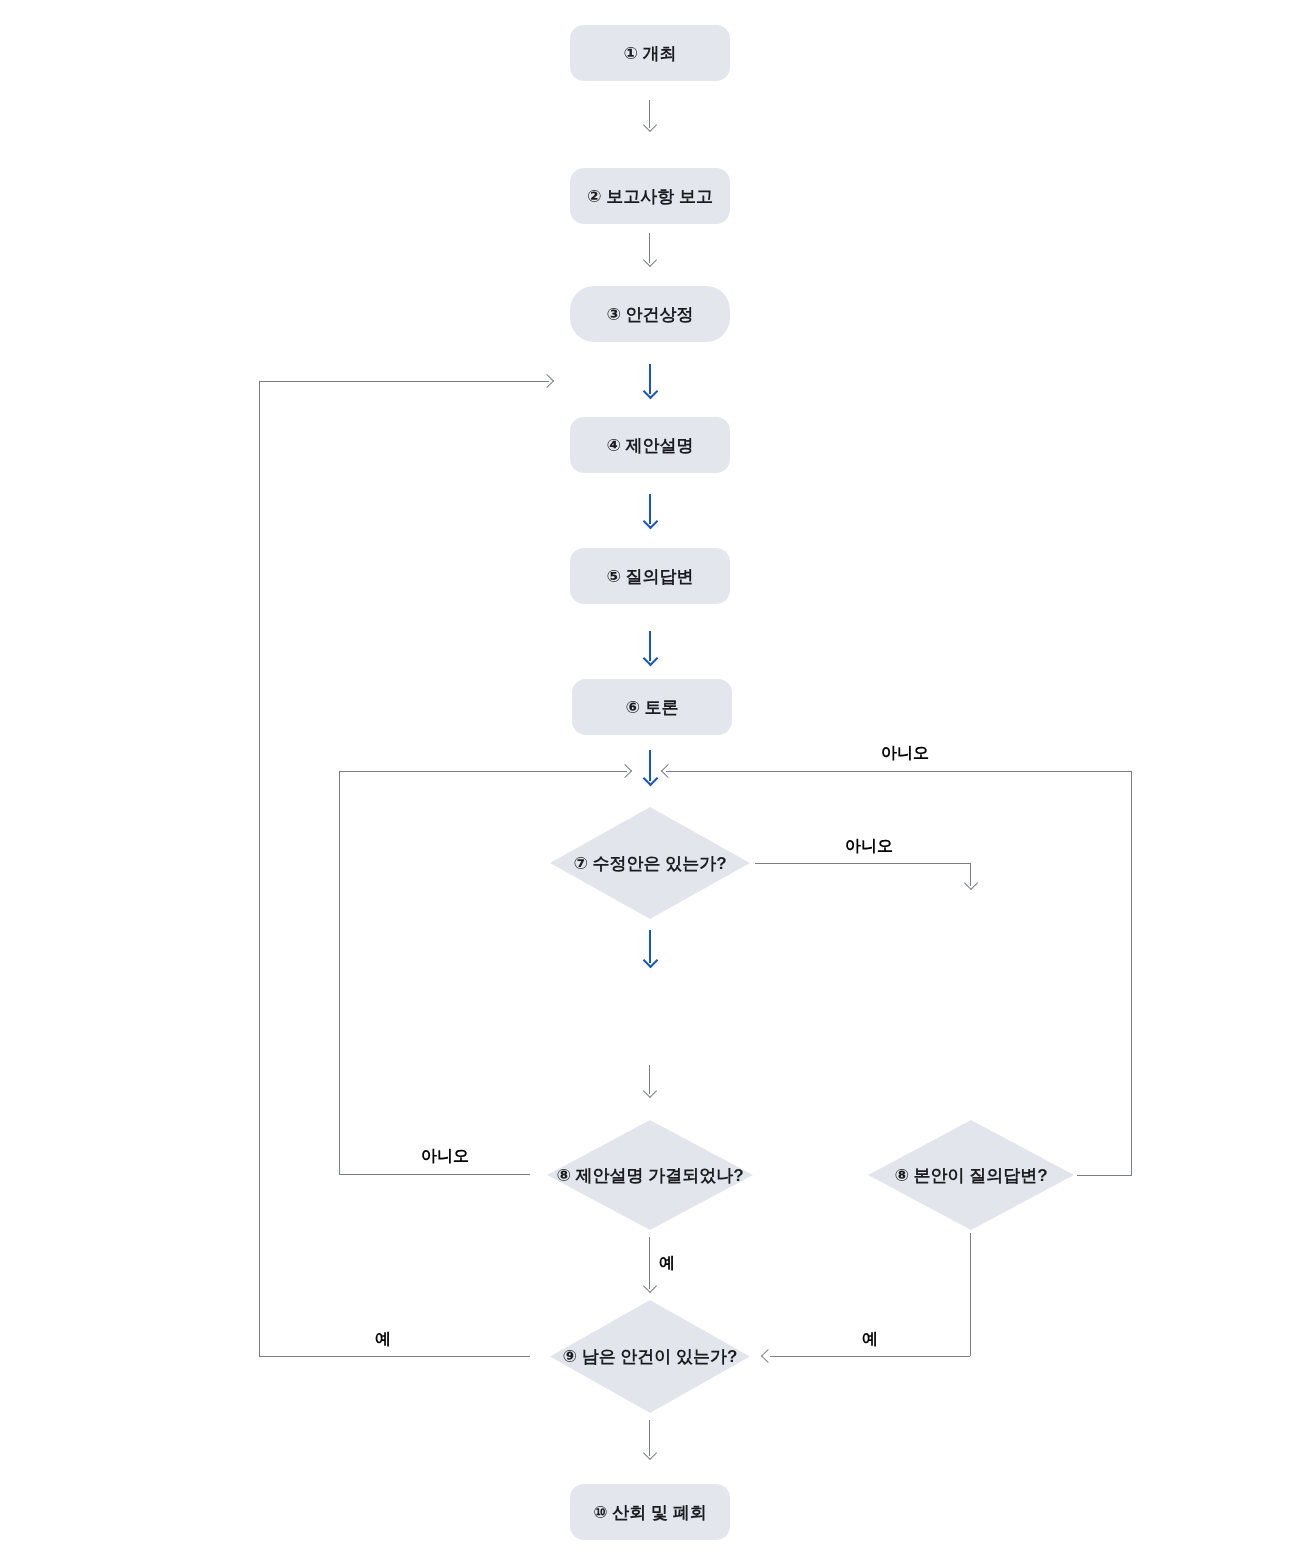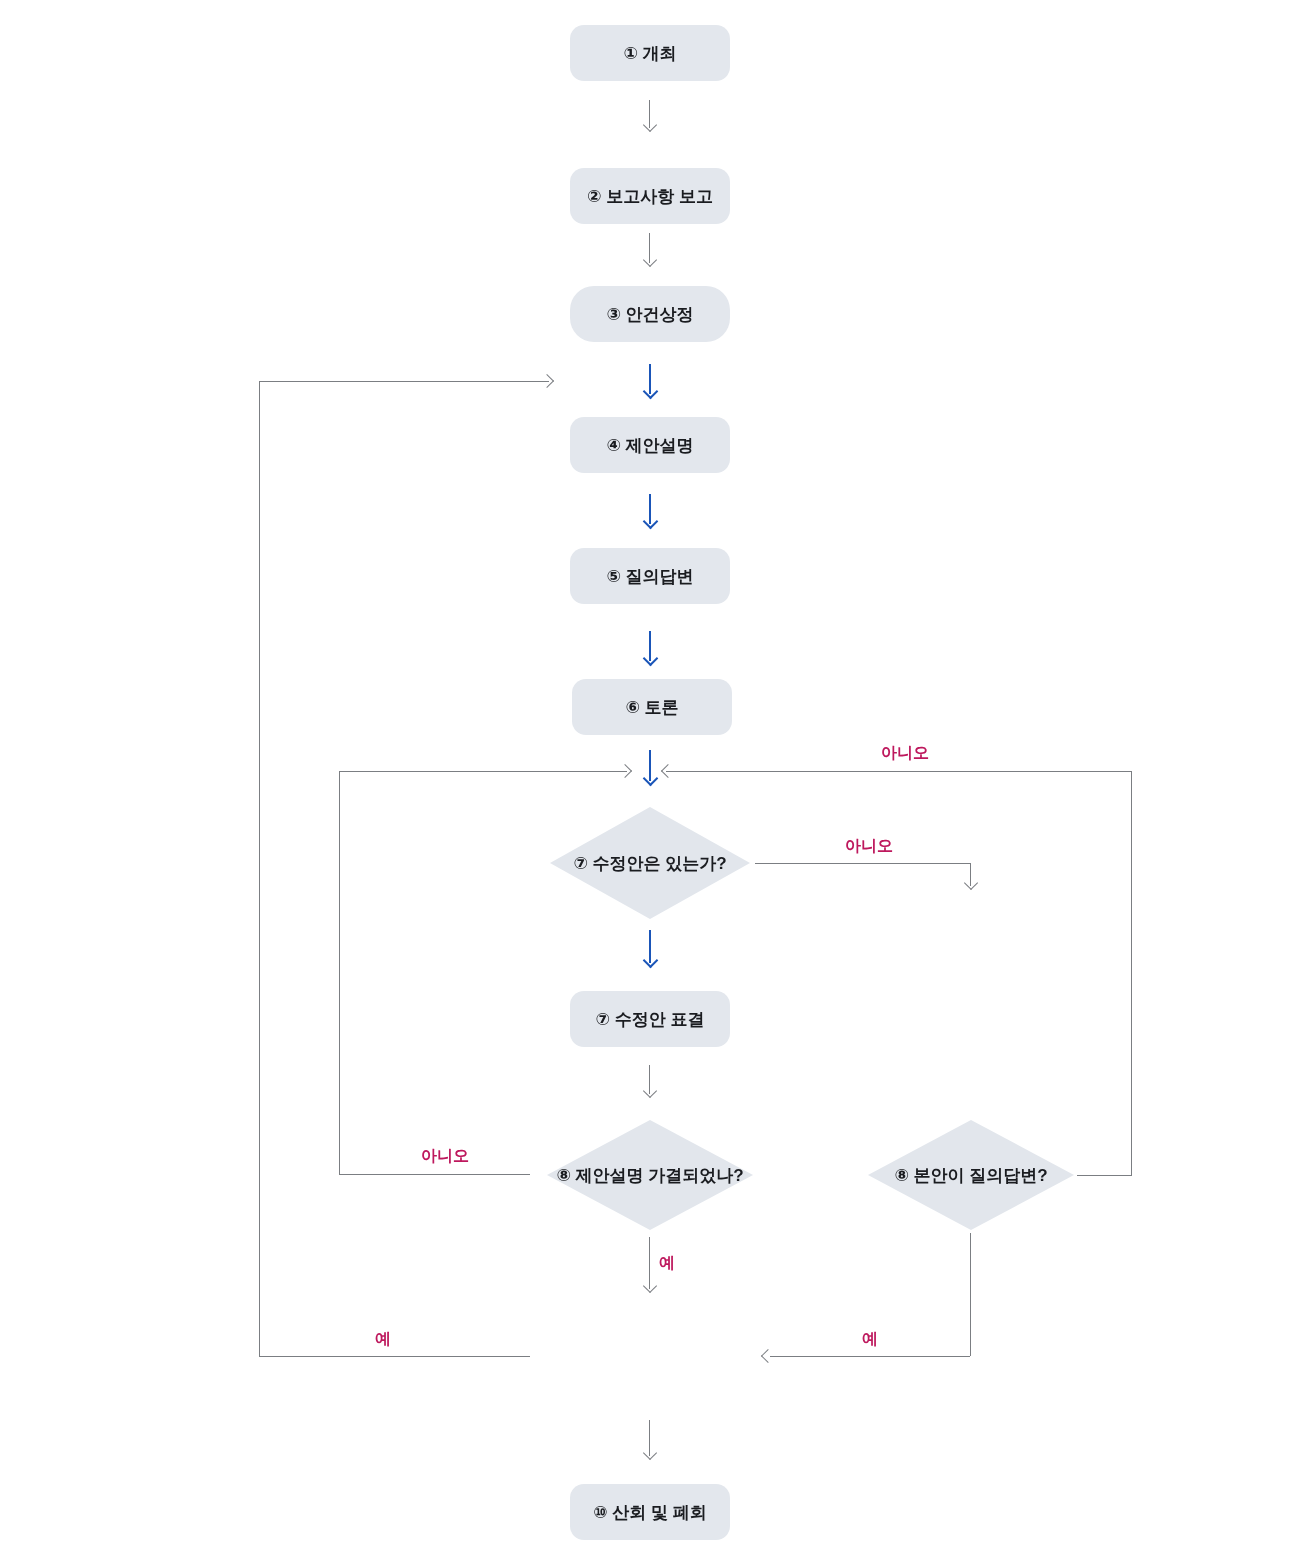--- a/index.html
+++ b/index.html
@@ -21,39 +21,39 @@
   .hline{position:absolute;height:1px;background:#7b7e82;}
   .vline{position:absolute;width:1px;background:#7b7e82;}
   .hline.blue,.vline.blue{background:#1a55b8;}
   .vline.blue{width:2px;}
   .chev{position:absolute;width:9px;height:9px;
     border-right:1.5px solid #7b7e82;border-bottom:1.5px solid #7b7e82;}
   .chev.down{transform:rotate(45deg);}
   .chev.right{transform:rotate(-45deg);}
   .chev.left{transform:rotate(135deg);}
   .chev.bluec{border-color:#1a55b8;border-right-width:2px;border-bottom-width:2px;}
-  .elabel{position:absolute;color:#be185d;font-size:16px;font-weight:600;white-space:nowrap;text-align:right;}
+  .elabel{position:absolute;color:#000000;font-size:16px;font-weight:600;white-space:nowrap;text-align:right;}
 </style>
 </head>
 <body>
 
 <div id="canvas">
 
   <div class="box" style="left:570px;top:25px;">① 개최</div>
   <div class="box" style="left:570px;top:155px;margin-top:13px;">② 보고사항 보고</div>
   <div class="box" style="left:570px;top:286px;border-radius:24px;">③ 안건상정</div>
   <div class="box" style="left:570px;top:548px;">⑤ 질의답변</div>
   <div class="box" style="left:570px;top:417px;">④ 제안설명</div>
   <div class="box" style="left:572px;top:679px;">⑥ 토론</div>
-  <div class="box" style="left:570px;top:991px;">⑦ 수정안 표결</div>
   <div class="box" style="left:570px;top:1484px;">⑩ 산회 및 폐회</div>
 
   <div class="diamond" style="left:550px;top:807px;width:200px;height:112px;">⑦ 수정안은 있는가?</div>
   <div class="diamond" style="left:547px;top:1120px;width:206px;height:110px;">⑧ 제안설명 가결되었나?</div>
   <div class="diamond" style="left:868px;top:1120px;width:206px;height:110px;">⑧ 본안이 질의답변?</div>
+  <div class="diamond" style="left:550px;top:1300px;width:200px;height:113px;">⑨ 남은 안건이 있는가?</div>
 
   <div class="vline" style="left:649px;top:100px;height:28px;"></div>
   <div class="chev down" style="left:645px;top:120px;"></div>
 
   <div class="vline" style="left:649px;top:233px;height:30px;"></div>
   <div class="chev down" style="left:645px;top:255px;"></div>
 
   <div class="vline blue" style="left:649px;top:364px;height:30px;"></div>
   <div class="chev down bluec" style="left:645px;top:386px;"></div>
 

